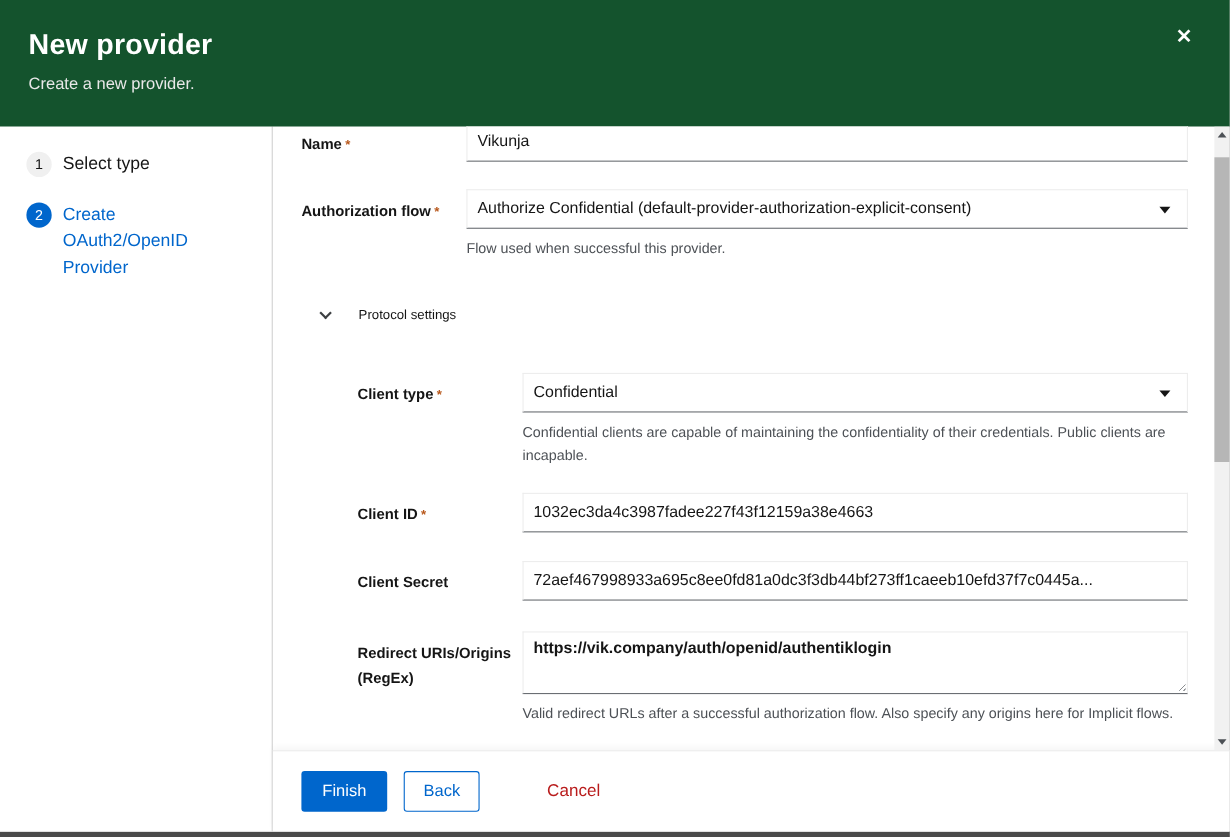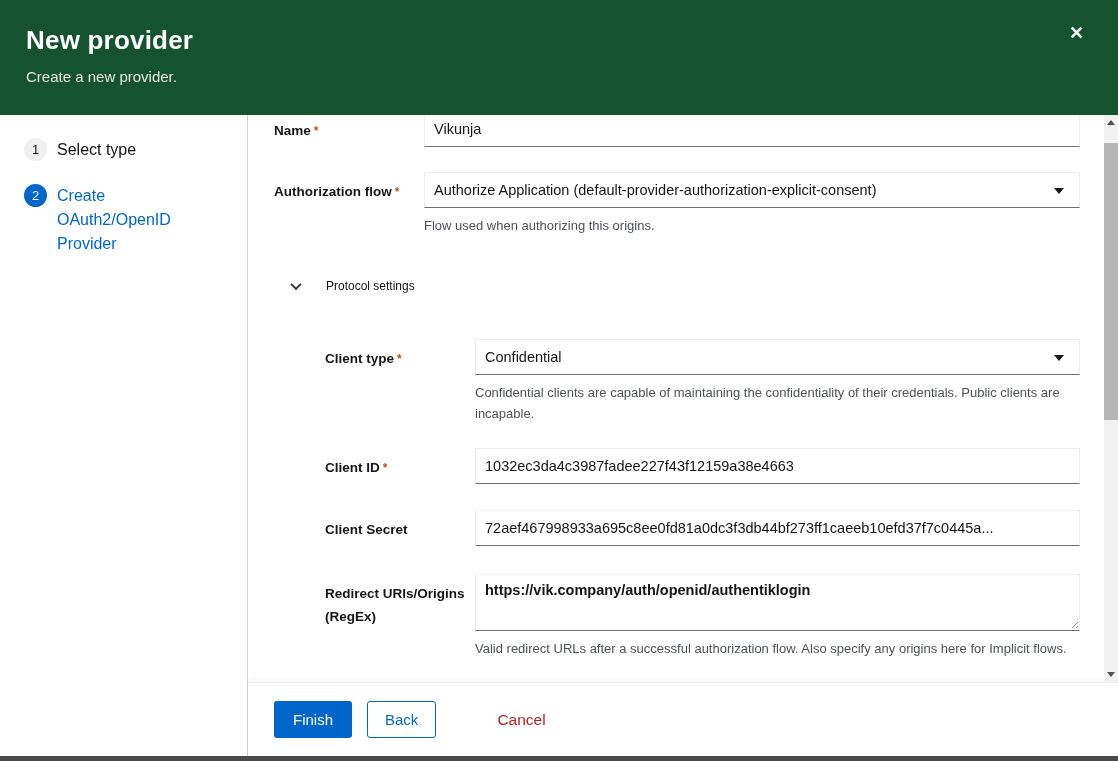--- a/index.html
+++ b/index.html
@@ -180,24 +180,24 @@
           <div class="flabel"><span>Name</span><span class="req">*</span></div>
           <div class="fcontrol">
             <input class="text-input" type="text" value="Vikunja" style="">
           </div>
         </div>
 
         <div class="frow row-flow">
           <div class="flabel"><span>Authorization flow</span><span class="req">*</span></div>
           <div class="fcontrol">
             <div class="select-box">
-              <span>Authorize Application (default-provider-authorization-explicit-consent)</span>
+              <span>Authorize Confidential (default-provider-authorization-explicit-consent)</span>
               <span class="caret"></span>
             </div>
-            <div class="helper">Flow used when authorizing this origins.</div>
+            <div class="helper">Flow used when successful this provider.</div>
           </div>
         </div>
 
         <div class="section-toggle">
           <span class="chevron-down"></span>
           <span class="section-title">Protocol settings</span>
         </div>
 
         <div class="frow nested row-clienttype">
           <div class="flabel"><span>Client type</span><span class="req">*</span></div>

